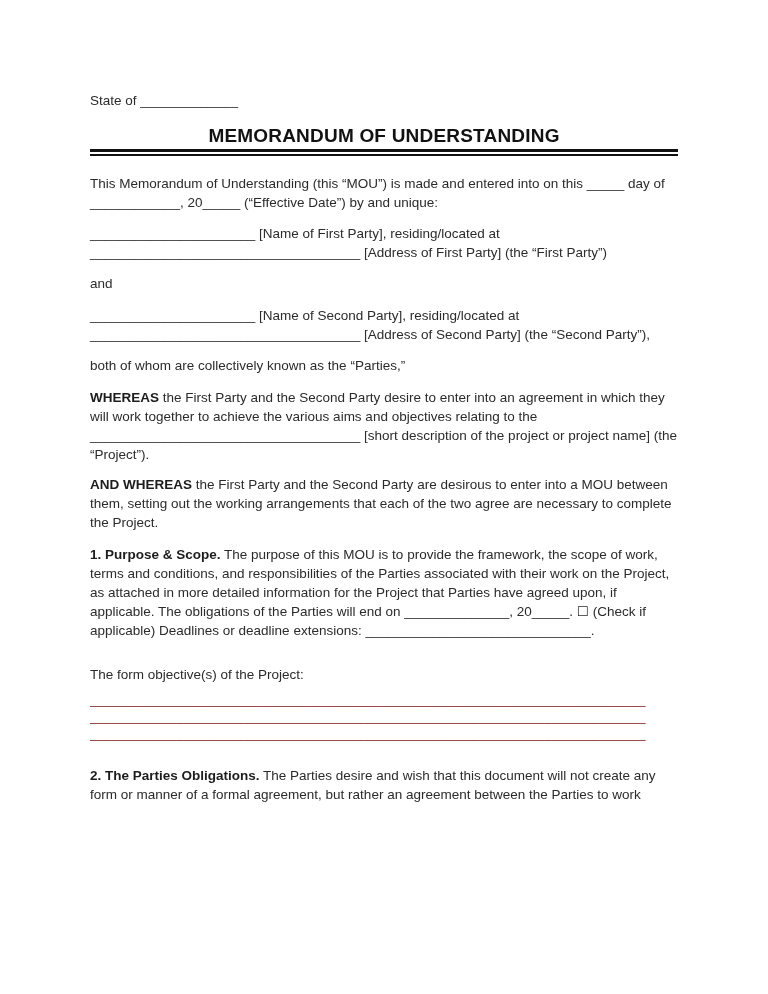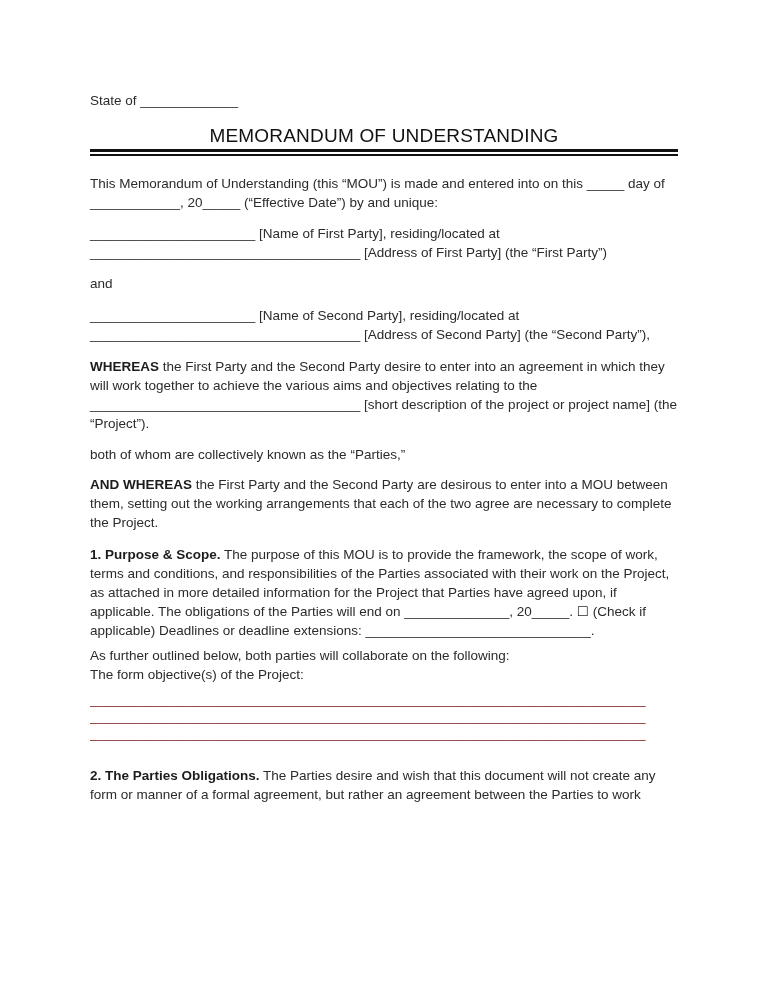--- a/index.html
+++ b/index.html
@@ -1,20 +1,20 @@
 <!DOCTYPE html>
 <html><head>
 <meta charset="utf-8">
 <style>
   html,body{margin:0;padding:0;background:#ffffff;}
   body{font-family:"Liberation Sans","DejaVu Sans",sans-serif;}
   .page{position:relative;width:768px;height:808px;background:#ffffff;overflow:hidden;color:#2b2b2b;}
   .content{position:absolute;left:90px;top:0;width:588px;font-size:13.5px;line-height:19px;text-align:left;}
   .state-line{margin-top:91px;}
-  .title{font-size:19px;line-height:21px;font-weight:normal;text-align:center;margin:15px 0 0 0;color:#121212;letter-spacing:.2px;}
+  .title{font-size:19px;line-height:21px;font-weight:bold;text-align:center;margin:15px 0 0 0;color:#121212;letter-spacing:.2px;}
   .double-rule{margin-top:3px;height:2px;border-top:3.5px solid #101010;border-bottom:2px solid #101010;}
   .para{margin:12px 0 0 0;}
   .p-intro{margin-top:18px;}
   .p-party2{margin-top:13px;}
   .p-whereas1{margin-top:13px;}
   .p-whereas2{margin-top:11px;}
   .p-sect1{margin-top:13px;}
   .p-collab{margin-top:6px;}
   .p-sect2{margin-top:24px;}
   .p-sect3{margin-top:11px;}
@@ -35,29 +35,29 @@
     <div class="double-rule"></div>
 
     <p class="para p-intro">This Memorandum of Understanding (this “MOU”) is made and entered into on this _____ day of ____________, 20_____ (“Effective Date”) by and unique:</p>
 
     <p class="para"><span>______________________ [Name of First Party], residing/located at</span><br><span>____________________________________ [Address of First Party] (the “First Party”)</span></p>
 
     <p class="para">and</p>
 
     <p class="para p-party2"><span>______________________ [Name of Second Party], residing/located at</span><br><span>____________________________________ [Address of Second Party] (the “Second Party”),</span></p>
 
+    <p class="para">both of whom are collectively known as the “Parties,”</p>
+
     <p class="para p-whereas1"><b>WHEREAS</b><span> the First Party and the Second Party desire to enter into an agreement in which they will work together to achieve the various aims and objectives relating to the ____________________________________ [short description of the project or project name] (the “Project”).</span></p>
-
-    <p class="para">both of whom are collectively known as the “Parties,”</p>
 
     <p class="para p-whereas2"><b>AND WHEREAS</b><span> the First Party and the Second Party are desirous to enter into a MOU between them, setting out the working arrangements that each of the two agree are necessary to complete the Project.</span></p>
 
     <p class="para p-sect1"><b>1. Purpose &amp; Scope.</b><span> The purpose of this MOU is to provide the framework, the scope of work, terms and conditions, and responsibilities of the Parties associated with their work on the Project, as attached in more detailed information for the Project that Parties have agreed upon, if applicable. The obligations of the Parties will end on ______________, 20_____. ☐ (Check if applicable) Deadlines or deadline extensions: ______________________________.</span></p>
 
-    <p class="para p-collab"><span>As further outlined below, both parties will collaborate on the following:</span><br><span>The form objective(s) of the Project:</span></p>
+    <p class="para p-collab"><br><span>The form objective(s) of the Project:</span></p>
 
     <div class="blank-lines">
       <div class="rule-line">__________________________________________________________________________</div>
       <div class="rule-line">__________________________________________________________________________</div>
       <div class="rule-line">__________________________________________________________________________</div>
     </div>
 
     <p class="para p-sect2"><b>2. The Parties Obligations.</b><span> The Parties desire and wish that this document will not create any form or manner of a formal agreement, but rather an agreement between the Parties to work together in such a manner that would promote a genuine atmosphere of collaboration in support of an effective and efficient partnership and leadership meant to maintain, safeguard, and sustain sound and optimal financial, managerial, and administrative commitment with regards to all matters related to the Project.</span></p>
 
 

